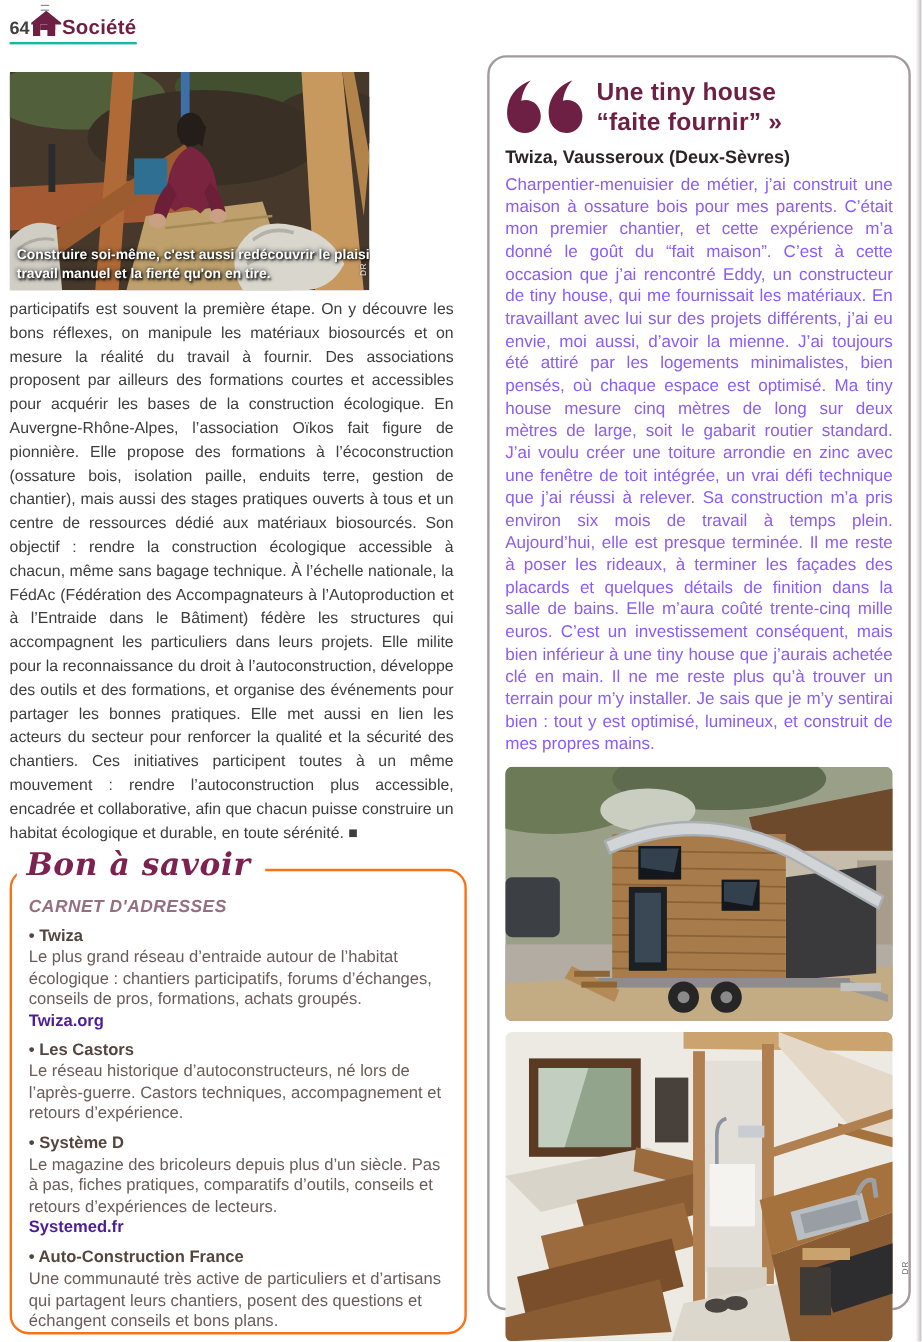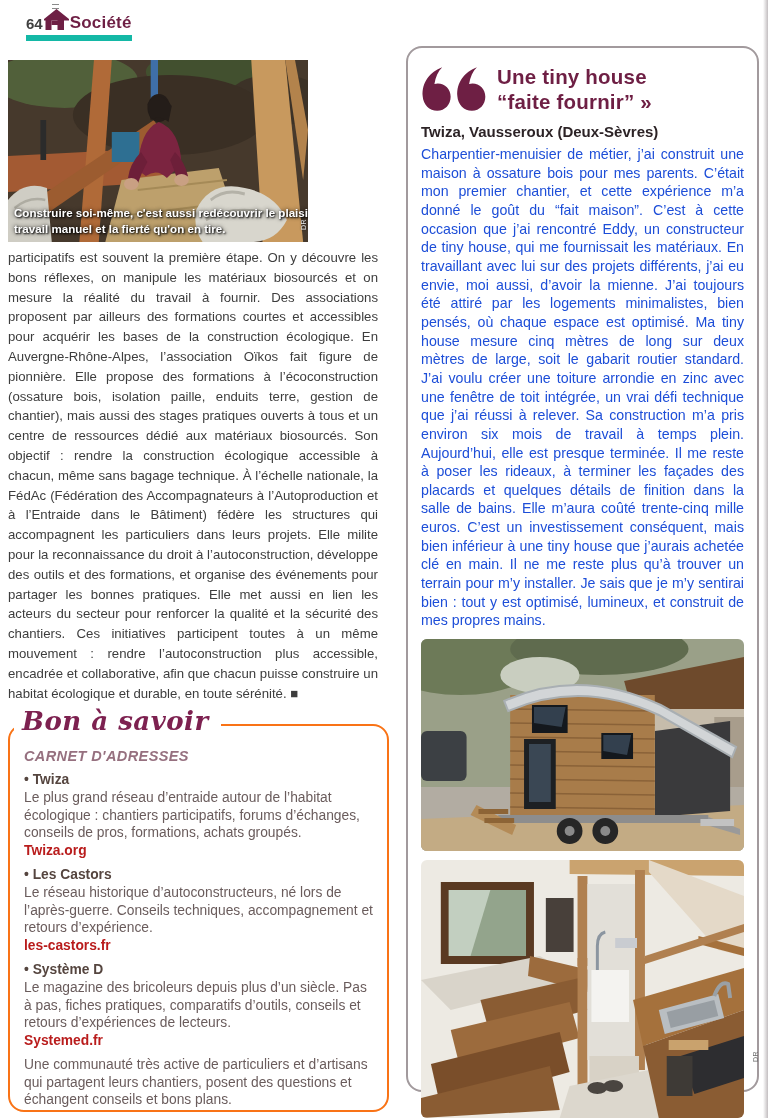--- a/index.html
+++ b/index.html
@@ -9,21 +9,21 @@
     font-family:"Liberation Sans", sans-serif; color:#3d3d3d;
   }
   .page-edge {
     position:absolute; right:0; top:0; width:5px; height:100%;
     background:linear-gradient(to right, rgba(0,0,0,0), rgba(120,110,115,.45));
   }
 
   
   .header {
     position:absolute; left:8px; top:8px; display:flex; align-items:flex-end;
-    gap:0; padding-bottom:4px; border-bottom:6px solid #14b8a6;margin-left:18px;
+    gap:0; padding-bottom:4px; border-bottom:2px solid #14b8a6;
   }
   .fold-mark { position:absolute; left:26px; top:-4px; width:7px; height:5px;
     border-top:1.5px solid #8a8a8a; border-bottom:1.5px solid #8a8a8a; }
   .page-num { font-size:15px; font-weight:bold; color:#3f3f3f; line-height:1; }
   .house-ico { width:27px; height:23px; display:block; }
   .section-title { font-size:17px; font-weight:bold; color:#6e1f44; line-height:1; letter-spacing:.2px; }
 
   
   .photo-main {
     position:absolute; left:8px; top:60px; width:300px; height:182px; overflow:hidden;
@@ -52,37 +52,37 @@
     border:2px solid #f97316; border-radius:16px; padding:22px 12px 8px 14px;
   }
   .savoir-title {
     position:absolute; top:-19px; left:4px; background:#ffffff; padding:0 12px 0 8px;
     font-family:"DejaVu Serif", serif; font-style:italic; font-weight:600;
     font-size:26px; color:#7d2150; letter-spacing:.5px; line-height:1.1;
   }
   .savoir-heading { font-size:14.5px; font-weight:bold; color:#96707f; letter-spacing:.4px; margin-bottom:6px;font-style:italic; }
   .addr-entry { margin-top:7px; font-size:13.8px; line-height:17.4px; color:#6a5c5c; }
   .addr-name { font-weight:bold; color:#55453f; margin-bottom:1px; }
-  .addr-link { font-weight:bold; color:#b91c1c; }
+  .addr-link { font-weight:bold; color:#4c1d95; }
 
   
   .quote-box {
     position:absolute; left:406px; top:46px; width:353px; height:1046px;
     border:2px solid #a29a9d; border-radius:16px; padding:12px 13px 10px 13px;
   }
   .quote-head { display:flex; align-items:flex-start; margin-top:2px; }
   .quote-ico { width:66px; height:54px; flex:0 0 auto; display:block; }
   .quote-title {
     margin-left:10px; margin-top:2px; font-size:20.5px; line-height:25px;
     font-weight:bold; color:#6e1f44; letter-spacing:.2px;
   }
   .byline { margin-top:7px; font-size:15px; font-weight:bold; color:#2c2326; }
   .testimonial {
     margin-top:5px; font-size:14.2px; line-height:18.65px; text-align:justify;
-    color:#1d4ed8;
+    color:#8b5cf6;
   }
   .photo-r { width:100%; border-radius:6px; overflow:hidden; margin-top:9px; }
   .photo-r svg { display:block; width:100%; height:100%; }
   .photo-ext { height:212px; }
   .photo-int { height:258px; }
   .credit-photo-int { position:absolute; right:-4px; bottom:30px; color:#6a6a6a; }
 </style>
 </head>
 <body>
 
@@ -145,31 +145,31 @@
   <h3 class="savoir-heading">CARNET D'ADRESSES</h3>
 
   <div class="addr-entry">
     <div class="addr-name">• Twiza</div>
     <div class="addr-desc">Le plus grand réseau d’entraide autour de l’habitat écologique : chantiers participatifs, forums d’échanges, conseils de pros, formations, achats groupés.</div>
     <div class="addr-link">Twiza.org</div>
   </div>
 
   <div class="addr-entry">
     <div class="addr-name">• Les Castors</div>
-    <div class="addr-desc">Le réseau historique d’autoconstructeurs, né lors de l’après-guerre. Conseils techniques, accompagnement et retours d’expérience.</div>
-    <div class="addr-link">les-castors.fr</div>
+    <div class="addr-desc">Le réseau historique d’autoconstructeurs, né lors de l’après-guerre. Castors techniques, accompagnement et retours d’expérience.</div>
   </div>
 
   <div class="addr-entry">
     <div class="addr-name">• Système D</div>
     <div class="addr-desc">Le magazine des bricoleurs depuis plus d’un siècle. Pas à pas, fiches pratiques, comparatifs d’outils, conseils et retours d’expériences de lecteurs.</div>
     <div class="addr-link">Systemed.fr</div>
   </div>
 
   <div class="addr-entry">
+    <div class="addr-name">• Auto-Construction France</div>
     <div class="addr-desc">Une communauté très active de particuliers et d’artisans qui partagent leurs chantiers, posent des questions et échangent conseils et bons plans.</div>
 
   </div>
 </section>
 
 <section class="quote-box">
   <div class="quote-head">
     <svg class="quote-ico" viewBox="0 0 118 78">
       <path d="M38 0 C16 8 1 27 3 52 C4 67 15 78 29 78 C43 78 53 67 53 53 C53 39 43 29 30 29 C28 29 26 29.3 24 30 C26 17 30.5 7.5 38 0 Z" fill="#6e1f44"></path>
       <path d="M100 0 C78 8 63 27 65 52 C66 67 77 78 91 78 C105 78 115 67 115 53 C115 39 105 29 92 29 C90 29 88 29.3 86 30 C88 17 92.5 7.5 100 0 Z" fill="#6e1f44"></path>

